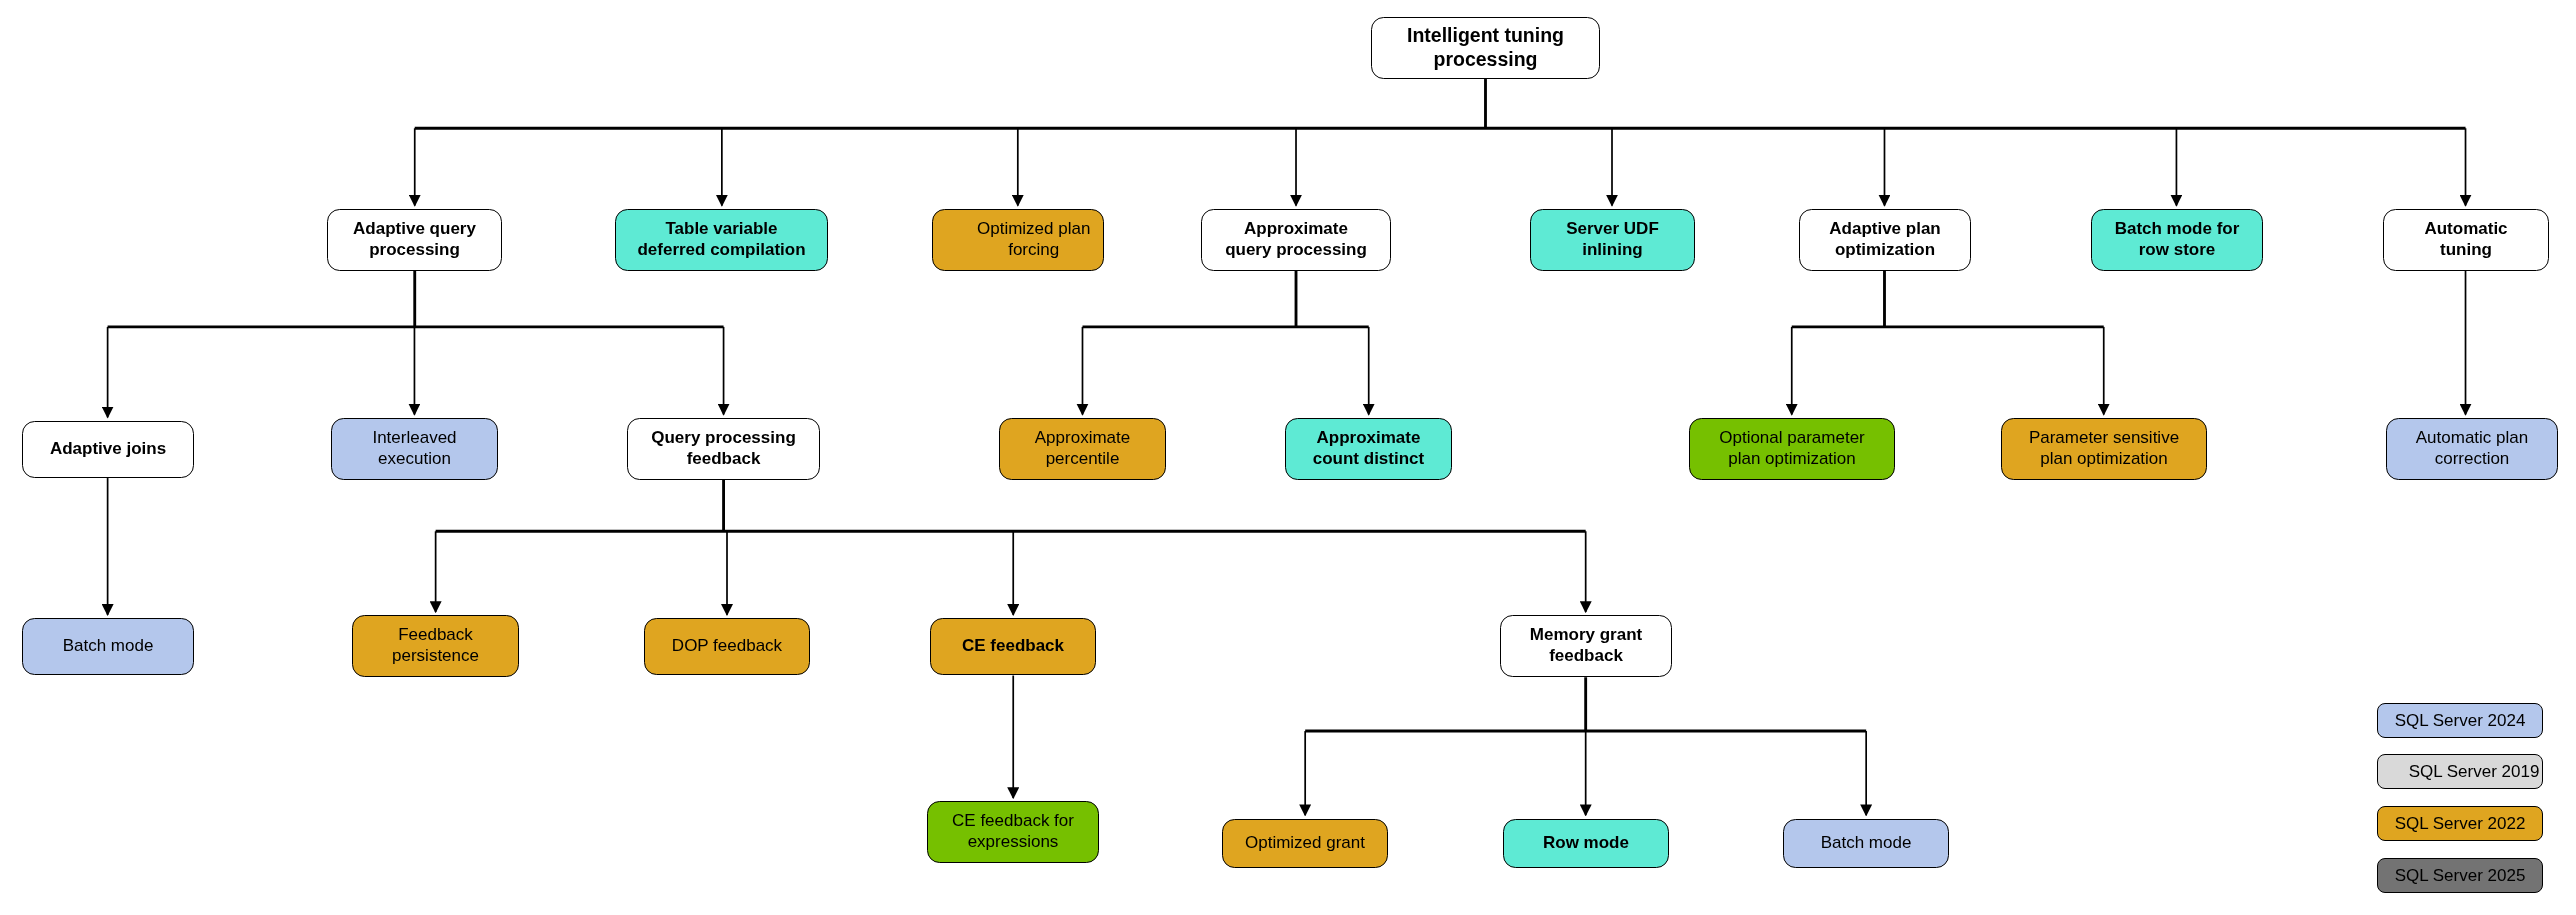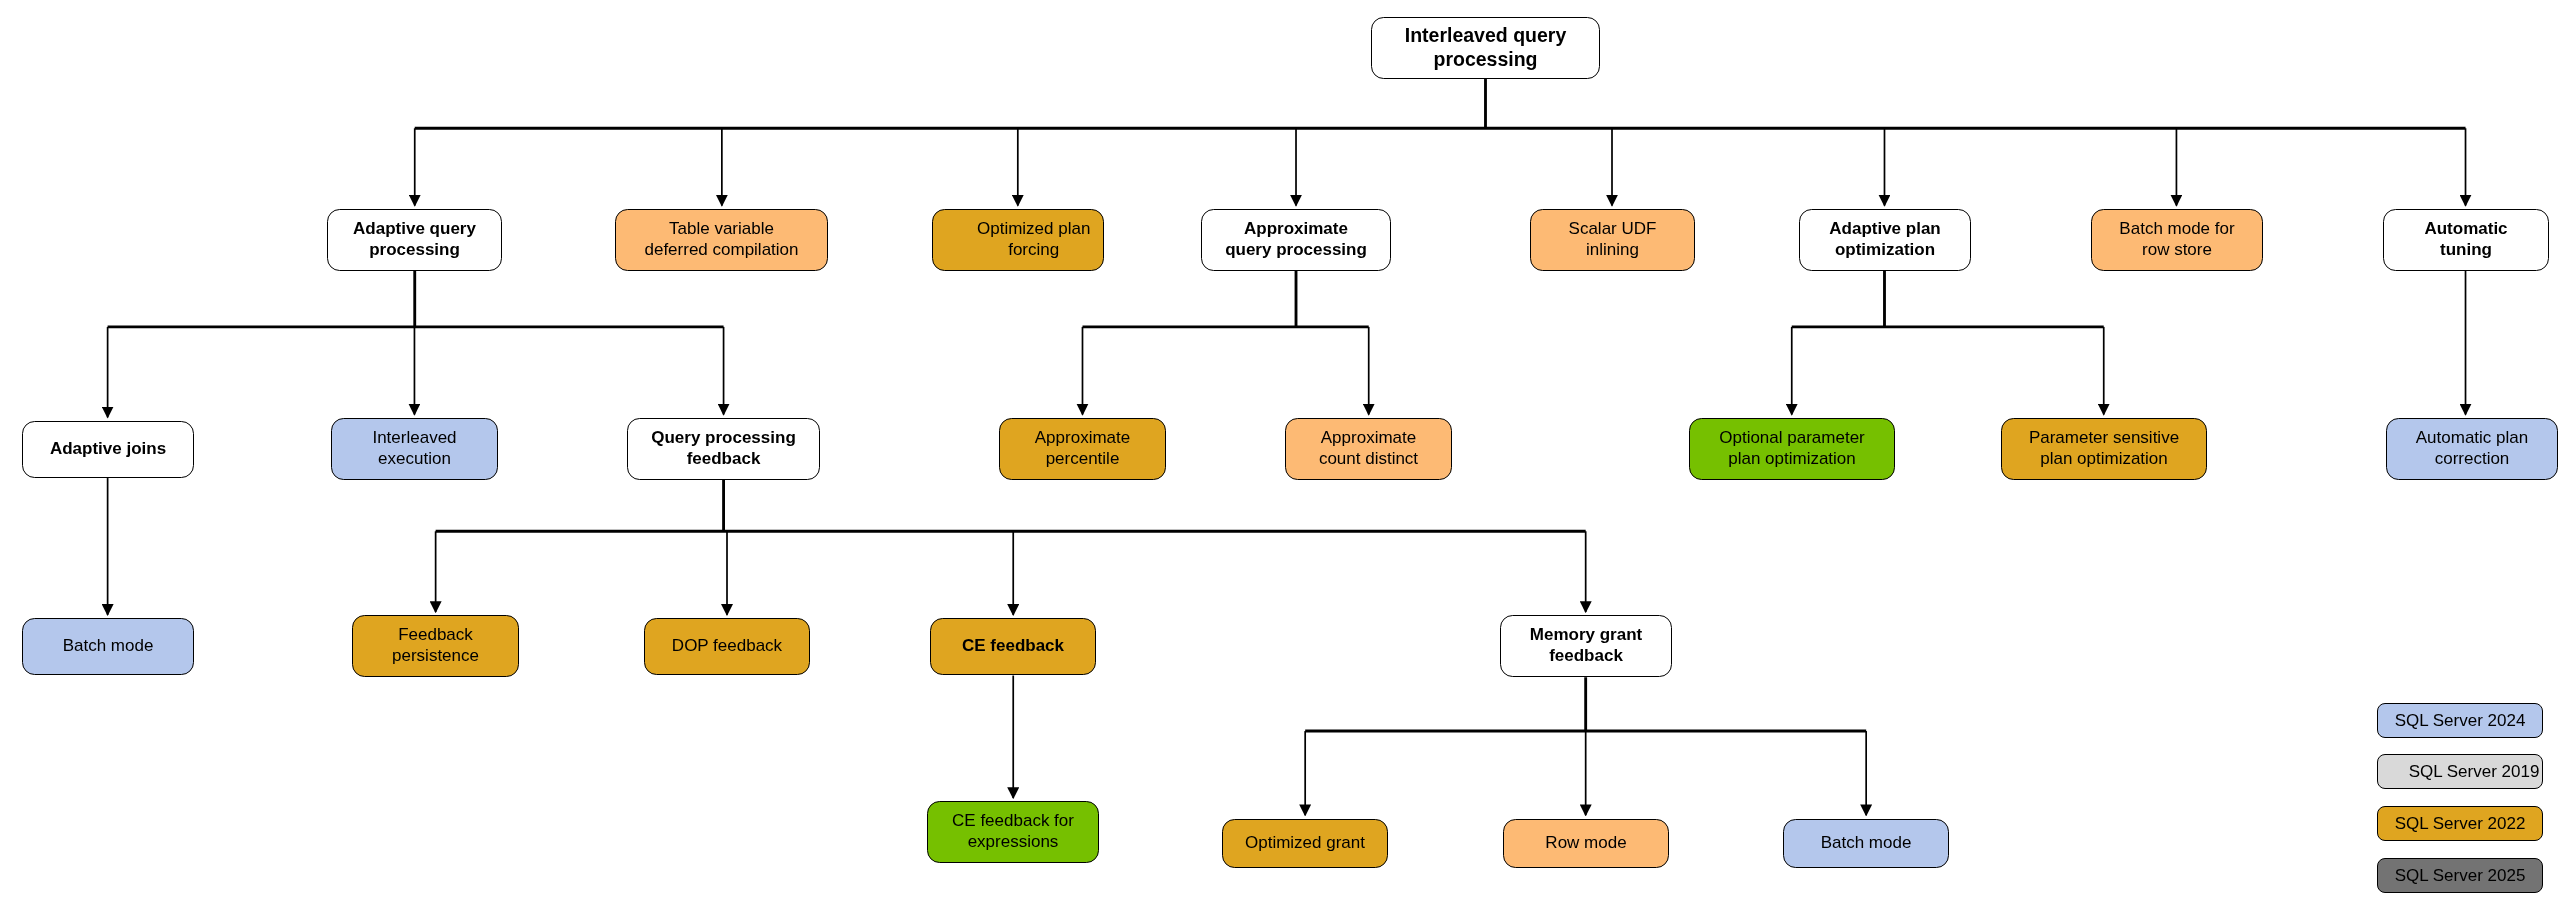--- a/index.html
+++ b/index.html
@@ -35,21 +35,21 @@
     text-align: center;
     border: 1.7px solid #000000;
     border-radius: 12.6px;
     color: #000000;
     line-height: 1.22;
     padding: 2.3px 4.6px;
     white-space: pre-line;
     font-weight: 700;
   }
   .node.v2017 { background: #b4c7ec; font-weight: 400; }
-  .node.v2019 { background: #fdba74; font-weight: 400; }
+  .node.v2019 { background: #5eead4; font-weight: 700; }
   .node.v2022 { background: #dfa520; font-weight: 400; }
   .node.v2025 { background: #76c000; font-weight: 400; }
   .node.plain { background: #ffffff; font-weight: 700; }
 
   .legend-item {
     position: absolute;
     box-sizing: border-box;
     display: flex;
     align-items: center;
     justify-content: center;
@@ -110,31 +110,31 @@
         <path d="M 1770 1180 L 1770 1394" stroke="#000000" stroke-width="3" fill="none" marker-end="url(#arrow)"></path>
         <path d="M 2770 1183 L 2770 1277" stroke="#000000" stroke-width="5" fill="none"></path>
         <path d="M 2280 1277 L 3260 1277" stroke="#000000" stroke-width="5" fill="none"></path>
         <path d="M 2280 1277 L 2280 1424" stroke="#000000" stroke-width="3" fill="none" marker-end="url(#arrow)"></path>
         <path d="M 2770 1277 L 2770 1424" stroke="#000000" stroke-width="3" fill="none" marker-end="url(#arrow)"></path>
         <path d="M 3260 1277 L 3260 1424" stroke="#000000" stroke-width="3" fill="none" marker-end="url(#arrow)"></path>
       </g>
   </svg>
 
   <div id="node-layer">
-      <div class="node plain" style="left: 1371px; top: 17px; width: 229px; height: 62px; font-size: 19.5px;">Interleaved query
+      <div class="node plain" style="left: 1371px; top: 17px; width: 229px; height: 62px; font-size: 19.5px;">Intelligent tuning
 processing</div>
       <div class="node plain" style="left: 327px; top: 209px; width: 175px; height: 62px; font-size: 17px;">Adaptive query
 processing</div>
       <div class="node v2019" style="left: 615px; top: 209px; width: 213px; height: 62px; font-size: 17px;">Table variable
 deferred compilation</div>
       <div class="node v2022" style="left: 932px; top: 209px; width: 172px; height: 62px; font-size: 17px; padding-left: 36px;">Optimized plan
 forcing</div>
       <div class="node plain" style="left: 1201px; top: 209px; width: 190px; height: 62px; font-size: 17px;">Approximate
 query processing</div>
-      <div class="node v2019" style="left: 1530px; top: 209px; width: 165px; height: 62px; font-size: 17px;">Scalar UDF
+      <div class="node v2019" style="left: 1530px; top: 209px; width: 165px; height: 62px; font-size: 17px;">Server UDF
 inlining</div>
       <div class="node plain" style="left: 1799px; top: 209px; width: 172px; height: 62px; font-size: 17px;">Adaptive plan
 optimization</div>
       <div class="node v2019" style="left: 2091px; top: 209px; width: 172px; height: 62px; font-size: 17px;">Batch mode for
 row store</div>
       <div class="node plain" style="left: 2383px; top: 209px; width: 166px; height: 62px; font-size: 17px;">Automatic
 tuning</div>
       <div class="node plain" style="left: 22px; top: 421px; width: 172px; height: 57px; font-size: 17px;">Adaptive joins</div>
       <div class="node v2017" style="left: 331px; top: 418px; width: 167px; height: 62px; font-size: 17px;">Interleaved
 execution</div>

